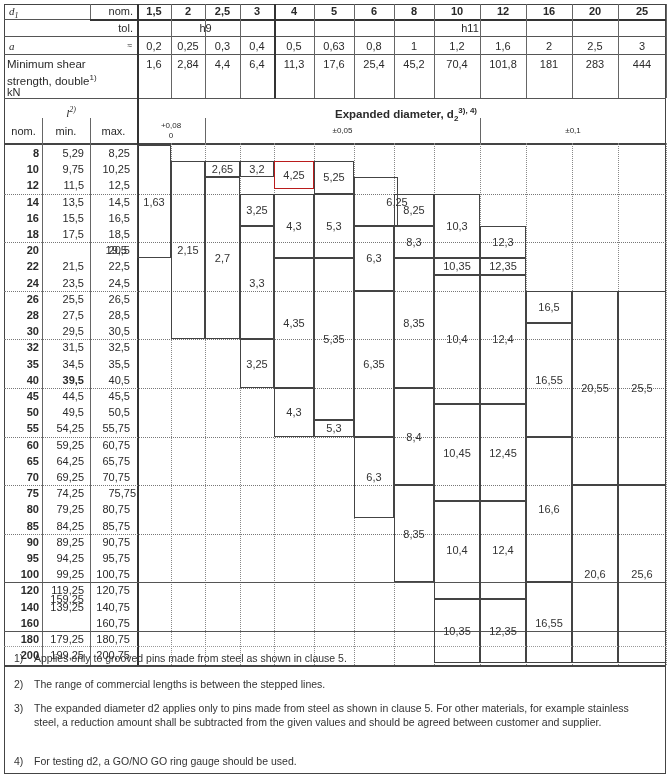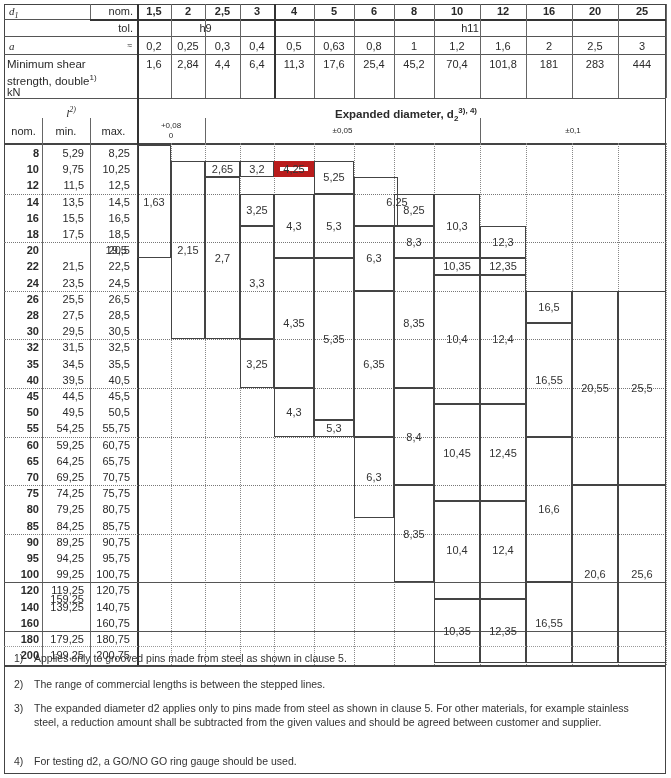--- a/index.html
+++ b/index.html
@@ -170,21 +170,21 @@
       <div class="t r" style="left:42px;top:324.2px;width:42px;">29,5</div>
       <div class="t r" style="left:90px;top:324.2px;width:40px;">30,5</div>
       <div class="t r b" style="left:5px;top:340.4px;width:34px;">32</div>
       <div class="t r" style="left:42px;top:340.4px;width:42px;">31,5</div>
       <div class="t r" style="left:90px;top:340.4px;width:40px;">32,5</div>
       <div class="hl" style="left:4px;top:339.4px;width:662px;border-top:1px dotted #777;"></div>
       <div class="t r b" style="left:5px;top:356.6px;width:34px;">35</div>
       <div class="t r" style="left:42px;top:356.6px;width:42px;">34,5</div>
       <div class="t r" style="left:90px;top:356.6px;width:40px;">35,5</div>
       <div class="t r b" style="left:5px;top:372.79999999999995px;width:34px;">40</div>
-      <div class="t r" style="left:42px;top:372.79999999999995px;width:42px;">39,5</div>
+      <div class="t r" style="left:42px;top:372.79999999999995px;width:42px;font-weight:bold;">39,5</div>
       <div class="t r" style="left:90px;top:372.79999999999995px;width:40px;">40,5</div>
       <div class="t r b" style="left:5px;top:389px;width:34px;">45</div>
       <div class="t r" style="left:42px;top:389px;width:42px;">44,5</div>
       <div class="t r" style="left:90px;top:389px;width:40px;">45,5</div>
       <div class="hl" style="left:4px;top:388px;width:662px;border-top:1px dotted #777;"></div>
       <div class="t r b" style="left:5px;top:405.2px;width:34px;">50</div>
       <div class="t r" style="left:42px;top:405.2px;width:42px;">49,5</div>
       <div class="t r" style="left:90px;top:405.2px;width:40px;">50,5</div>
       <div class="t r b" style="left:5px;top:421.4px;width:34px;">55</div>
       <div class="t r" style="left:42px;top:421.4px;width:42px;">54,25</div>
@@ -194,21 +194,21 @@
       <div class="t r" style="left:90px;top:437.59999999999997px;width:40px;">60,75</div>
       <div class="hl" style="left:4px;top:436.59999999999997px;width:662px;border-top:1px dotted #777;"></div>
       <div class="t r b" style="left:5px;top:453.8px;width:34px;">65</div>
       <div class="t r" style="left:42px;top:453.8px;width:42px;">64,25</div>
       <div class="t r" style="left:90px;top:453.8px;width:40px;">65,75</div>
       <div class="t r b" style="left:5px;top:470px;width:34px;">70</div>
       <div class="t r" style="left:42px;top:470px;width:42px;">69,25</div>
       <div class="t r" style="left:90px;top:470px;width:40px;">70,75</div>
       <div class="t r b" style="left:5px;top:486.2px;width:34px;">75</div>
       <div class="t r" style="left:42px;top:486.2px;width:42px;">74,25</div>
-      <div class="t r" style="left:90px;top:486.2px;width:40px;">75,75</div>
+      <div class="t r" style="left:96px;top:486.2px;width:40px;">75,75</div>
       <div class="hl" style="left:4px;top:485.2px;width:662px;border-top:1px dotted #777;"></div>
       <div class="t r b" style="left:5px;top:502.4px;width:34px;">80</div>
       <div class="t r" style="left:42px;top:502.4px;width:42px;">79,25</div>
       <div class="t r" style="left:90px;top:502.4px;width:40px;">80,75</div>
       <div class="t r b" style="left:5px;top:518.5999999999999px;width:34px;">85</div>
       <div class="t r" style="left:42px;top:518.5999999999999px;width:42px;">84,25</div>
       <div class="t r" style="left:90px;top:518.5999999999999px;width:40px;">85,75</div>
       <div class="t r b" style="left:5px;top:534.8px;width:34px;">90</div>
       <div class="t r" style="left:42px;top:534.8px;width:42px;">89,25</div>
       <div class="t r" style="left:90px;top:534.8px;width:40px;">90,75</div>
@@ -238,21 +238,21 @@
       <div class="hl" style="left:4px;top:631px;width:662px;border-top:1px solid #555;"></div>
       <div class="hl" style="left:4px;top:582.4px;width:662px;border-top:1px solid #555;"></div>
       <div class="blk" style="left:137px;top:145px;width:34px;height:113.39999999999998px;border:1px solid #444;">1,63</div>
       <div class="blk" style="left:171px;top:161.2px;width:34px;height:178.2px;border:1px solid #444;">2,15</div>
       <div class="blk" style="left:205px;top:161.2px;width:35px;height:16.200000000000017px;border:1px solid #444;">2,65</div>
       <div class="blk" style="left:205px;top:177.4px;width:35px;height:161.99999999999997px;border:1px solid #444;">2,7</div>
       <div class="blk" style="left:240px;top:161.2px;width:34px;height:16.200000000000017px;border:1px solid #444;">3,2</div>
       <div class="blk" style="left:240px;top:193.6px;width:34px;height:32.400000000000006px;border:1px solid #444;">3,25</div>
       <div class="blk" style="left:240px;top:226px;width:34px;height:113.39999999999998px;border:1px solid #444;">3,3</div>
       <div class="blk" style="left:240px;top:339.4px;width:34px;height:48.60000000000002px;border:1px solid #444;">3,25</div>
-      <div class="blk" style="left:274px;top:161.2px;width:40px;height:16px;border:6px solid #b91c1c;">4,25</div>
+      <div class="blk" style="left:274px;top:161.2px;width:40px;height:28px;border:1px solid #b91c1c;">4,25</div>
       <div class="blk" style="left:274px;top:193.6px;width:40px;height:64.79999999999998px;border:1px solid #444;">4,3</div>
       <div class="blk" style="left:274px;top:258.4px;width:40px;height:129.60000000000002px;border:1px solid #444;">4,35</div>
       <div class="blk" style="left:274px;top:388px;width:40px;height:48.599999999999966px;border:1px solid #444;">4,3</div>
       <div class="blk" style="left:314px;top:161.2px;width:40px;height:32.400000000000006px;border:1px solid #444;">5,25</div>
       <div class="blk" style="left:314px;top:193.6px;width:40px;height:64.79999999999998px;border:1px solid #444;">5,3</div>
       <div class="blk" style="left:314px;top:258.4px;width:40px;height:162px;border:1px solid #444;">5,35</div>
       <div class="blk" style="left:314px;top:420.4px;width:40px;height:16.19999999999999px;border:1px solid #444;">5,3</div>
       <div class="blk" style="left:354px;top:177.4px;width:40px;height:48.599999999999994px;border:1px solid #444;padding-left:42px;">6,25</div>
       <div class="blk" style="left:354px;top:226px;width:40px;height:64.79999999999995px;border:1px solid #444;">6,3</div>
       <div class="blk" style="left:354px;top:290.79999999999995px;width:40px;height:145.8px;border:1px solid #444;">6,35</div>

